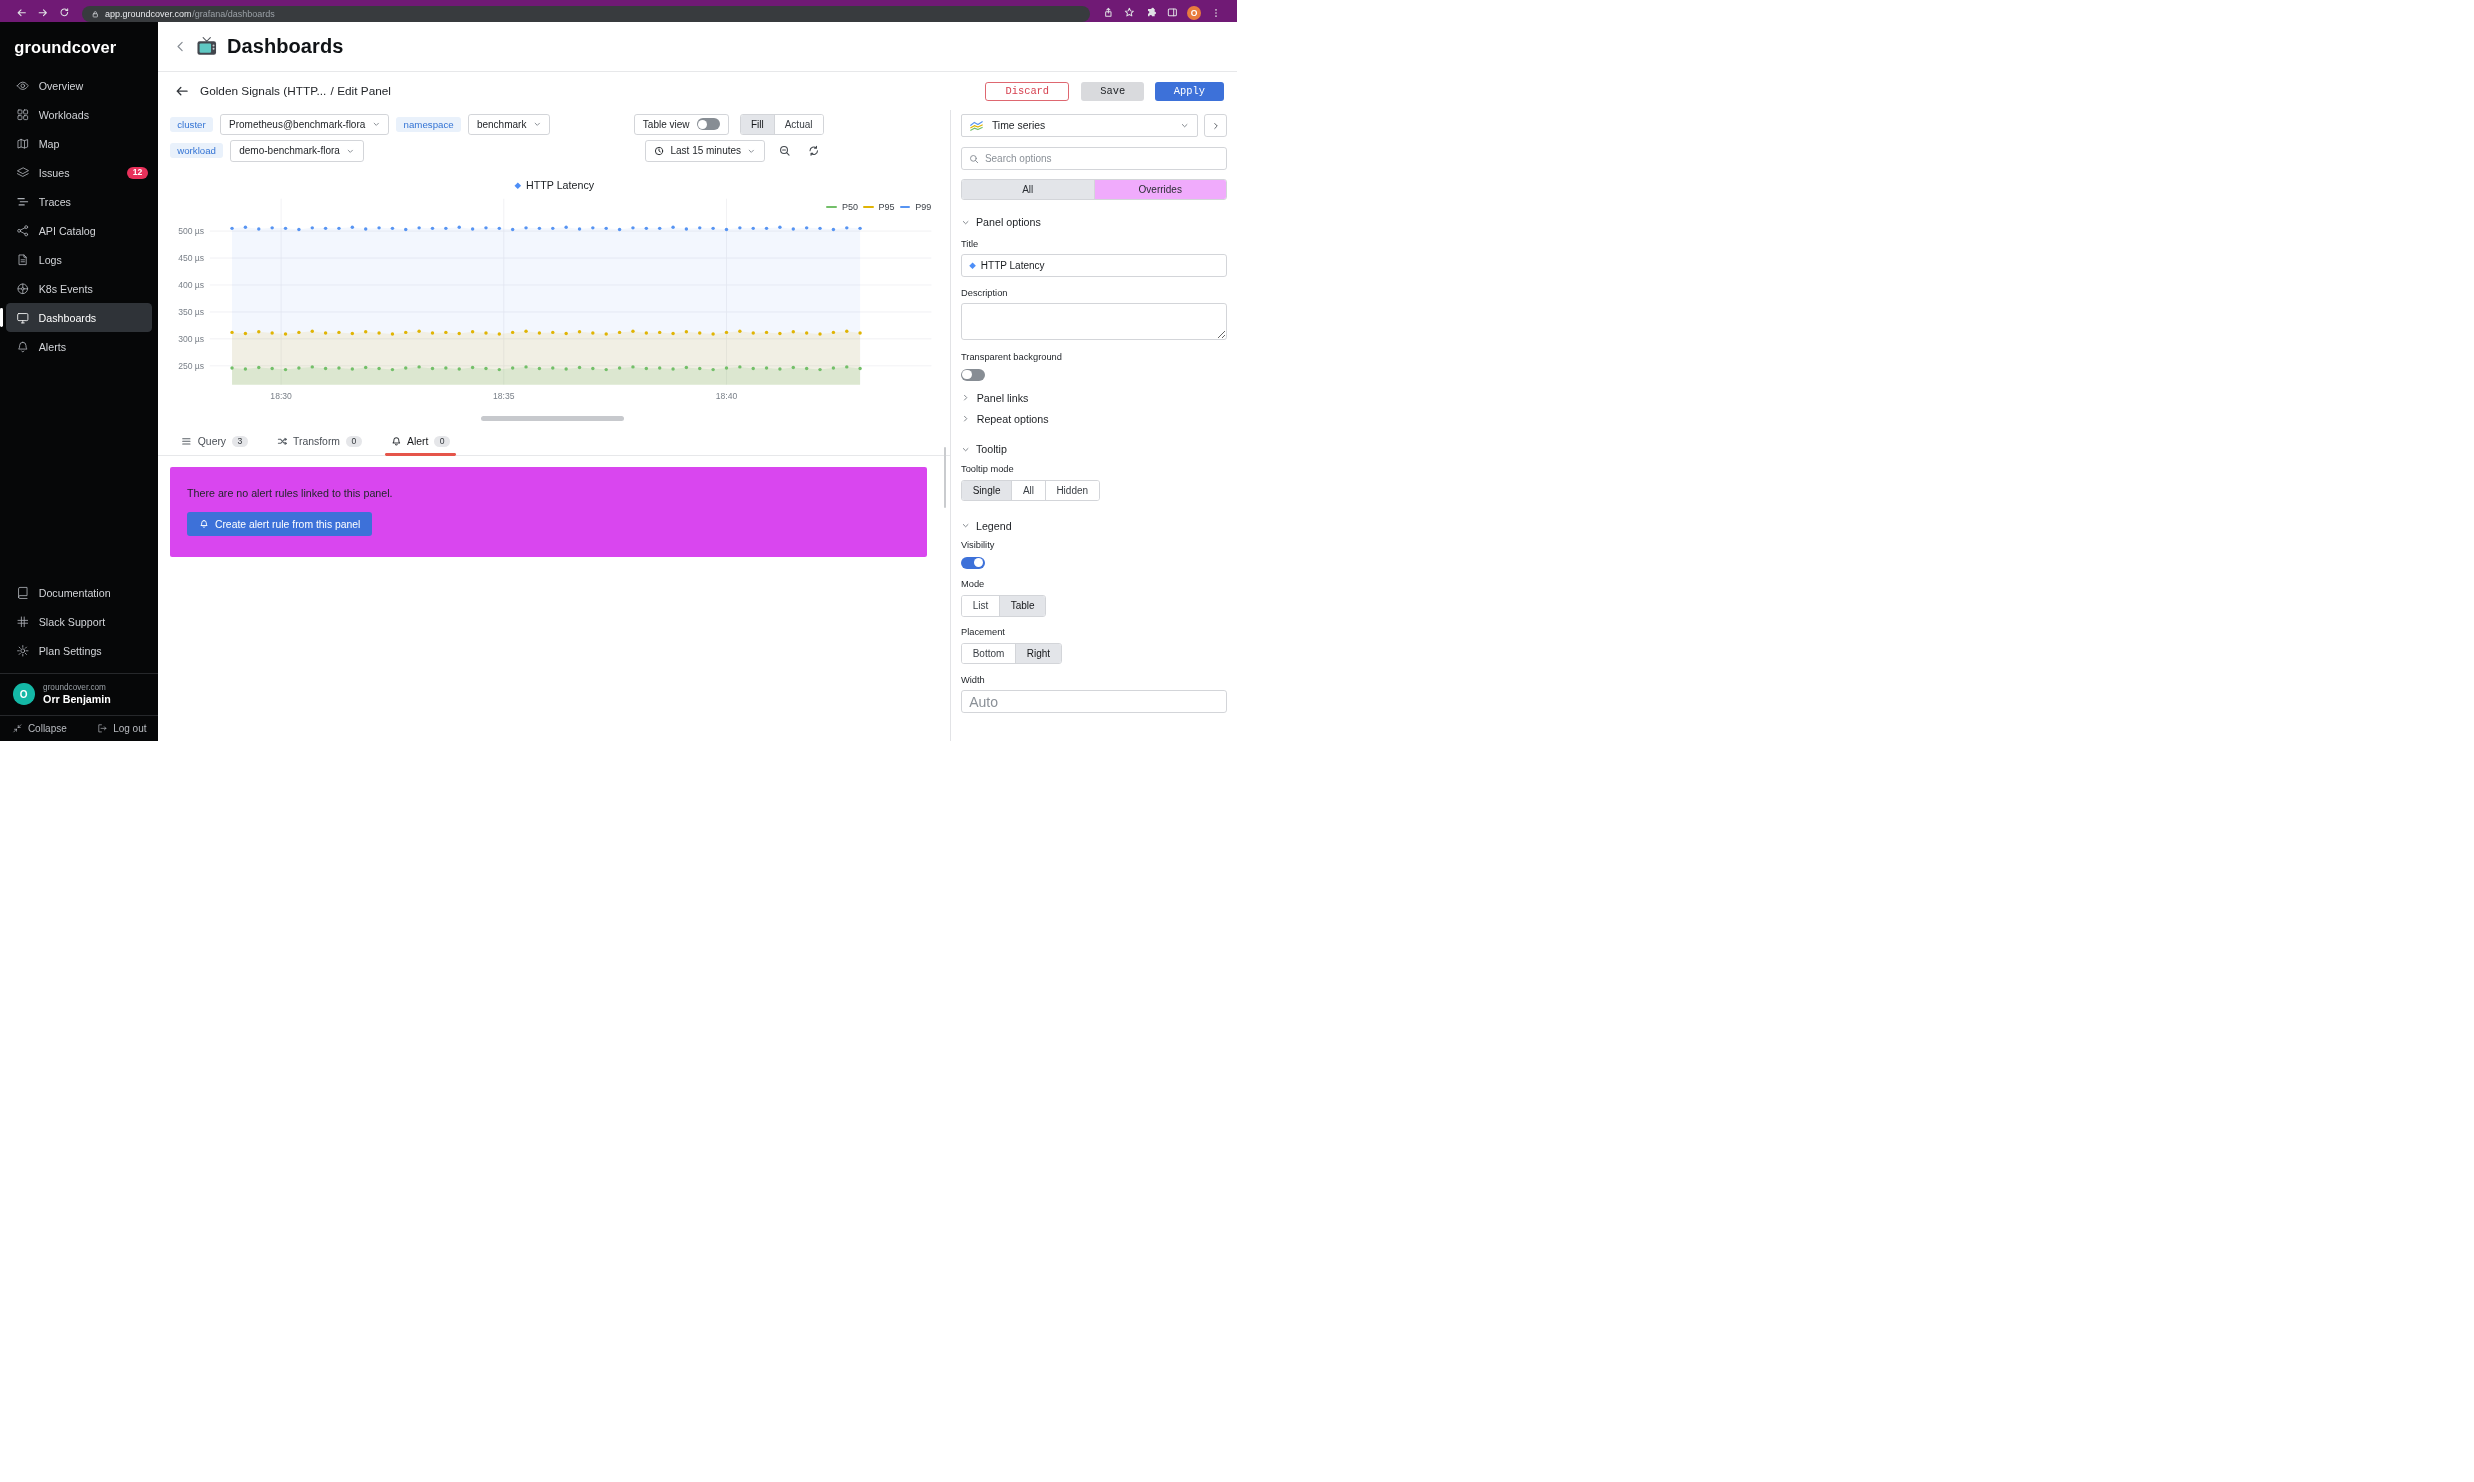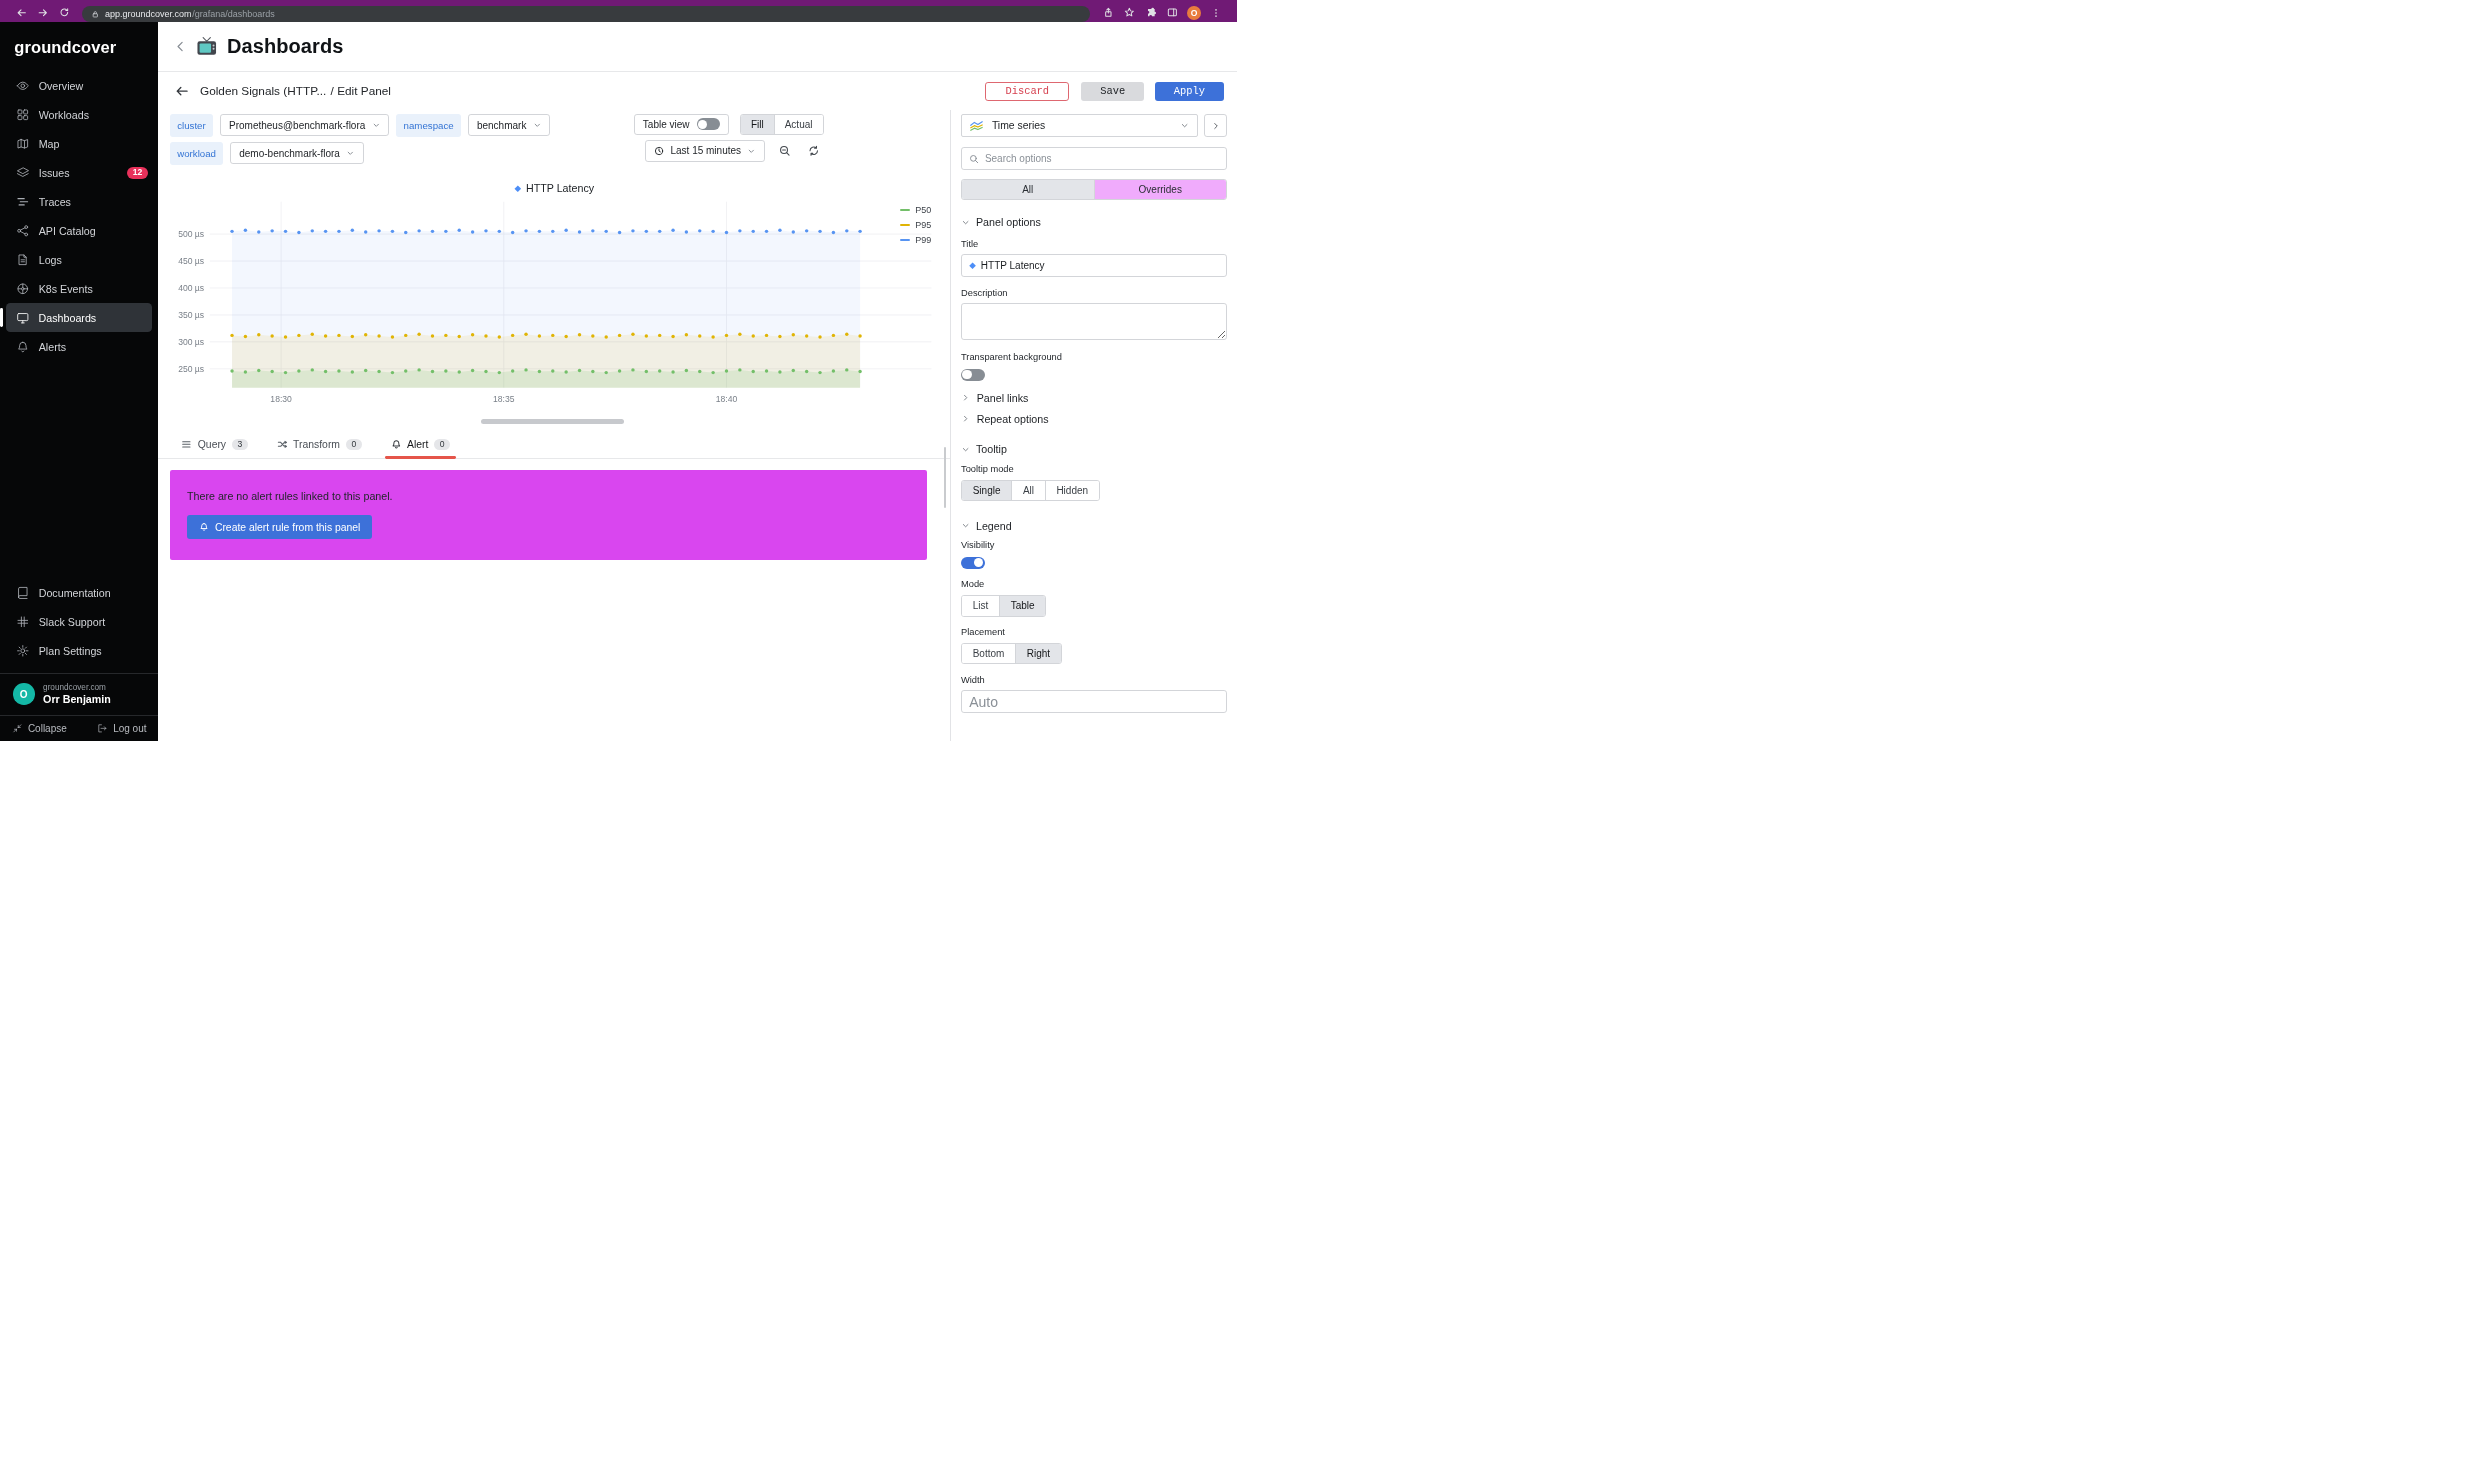--- a/index.html
+++ b/index.html
@@ -46,42 +46,42 @@
 .btn{height:19px;border-radius:2.9px;font-size:10.4px;display:flex;align-items:center;padding:0 19px;cursor:pointer;font-family:Liberation Mono, monospace}
 .btn-discard{background:#fff;border:0.7px solid #de6770;color:#d6404f;margin-right:1.4px}
 .btn-save{background:#d9dadd;border:none;color:#1a1d21}
 .btn-apply{background:#3d71d9;border:none;color:#fff}
 .content{flex:1;display:flex;min-height:0}
 .editor{flex:1;padding:3.6px 11.5px 0 12px;border-right:0.7px solid #e2e3e6;position:relative;min-width:0;overflow:hidden}
 
 .filters{display:flex;justify-content:space-between;align-items:flex-start}
 .fcol{display:flex;flex-direction:column;gap:5px}
 .frow{display:flex;gap:7.2px;align-items:center}
-.chip{height:23px;display:flex;align-items:center;padding:0 7.2px;background:#e9f1fb;color:#3474d4;border-radius:2.9px;font-size:9.7px;cursor:pointer}
+.chip{height:15px;display:flex;align-items:center;padding:0 7.2px;background:#e9f1fb;color:#3474d4;border-radius:2.9px;font-size:9.7px;cursor:pointer}
 .select{height:21.5px;display:flex;align-items:center;gap:6.4px;padding:0 7.9px;border:0.7px solid #d3d5d9;border-radius:2.9px;font-size:10px;background:#fff;cursor:pointer;color:#23262a}
 .chev{color:#6f757c}
 .filters-right{display:flex;flex-direction:column;gap:5px;align-items:flex-end;margin-right:115px}
 .ctrl-row{display:flex;gap:10.7px;align-items:center}
 .tableview{height:21.5px;border:0.7px solid #d3d5d9;border-radius:2.9px;display:flex;align-items:center;gap:7.2px;padding:0 7.9px;font-size:10px;color:#23262a}
 .seg{display:flex;height:21.5px;border:0.7px solid #d3d5d9;border-radius:2.9px;overflow:hidden;background:#fff}
 .seg>div{padding:0 10px;display:flex;align-items:center;font-size:10px;color:#3a3f45;cursor:pointer;background:#fff}
 .seg>div+div{border-left:0.7px solid #d3d5d9}
 .seg>div.sel{background:#e3e5e9;color:#15171a;font-weight:500}
 .iconbtn{width:18.6px;height:18.6px;display:flex;align-items:center;justify-content:center;color:#44494f;cursor:pointer}
 .toggle{width:23.6px;height:12px;border-radius:7.2px;background:#878d94;position:relative;cursor:pointer;flex:0 0 23.6px}
 .toggle::after{content:'';position:absolute;top:1.4px;left:1.4px;width:9.3px;height:9.3px;border-radius:50%;background:#fff}
 .toggle.on{background:#3d71d9}
 .toggle.on::after{left:auto;right:1.4px}
 
 .chart-wrap{margin-top:11.5px;position:relative;height:236px}
 .chart-title{position:absolute;top:5.7px;left:0;right:0;display:flex;justify-content:center;gap:5px;font-size:10.7px;color:#202428;align-items:center}
 .diamond{color:#4d8ef7;font-size:8.6px}
 #latency-svg{position:absolute;inset:0;width:769px;height:236px}
 .tick{font-size:12px;fill:#7a8089;font-family:"Liberation Sans",sans-serif}
-.legend{position:absolute;top:29px;right:7.2px;display:flex;flex-direction:column;gap:5px;font-size:9px;color:#3e434a}
+.legend{position:absolute;top:29px;right:7.2px;display:flex;flex-direction:row;gap:5px;font-size:9px;color:#3e434a}
 .lg-item{display:flex;gap:5px;align-items:center;cursor:pointer}
 .sw{width:10.7px;height:2.1px;border-radius:1.4px;display:inline-block}
 .hscroll{margin-top:7.2px;height:5px;position:relative}
 .hthumb{position:absolute;left:311px;width:143px;height:5px;background:#c7c9cd;border-radius:2.9px;cursor:pointer}
 .vscroll{position:absolute;right:3.6px;top:337px;width:2.9px;height:61px;background:#c9cbce;border-radius:1.4px;cursor:pointer}
 
 .tabs{display:flex;gap:26px;margin:8.6px -11.5px 0 -12px;padding:0 22px;border-bottom:0.7px solid #e7e8ea}
 .tab{display:flex;align-items:center;gap:5.7px;padding:5.7px 1.4px 7.9px;font-size:10.4px;color:#4a4f56;position:relative;cursor:pointer}
 .tab svg{color:#5a6067}
 .tab .cnt{background:#e5e6e9;border-radius:6.4px;padding:1.4px 5.7px;font-size:8.6px;color:#33373c;line-height:1}

